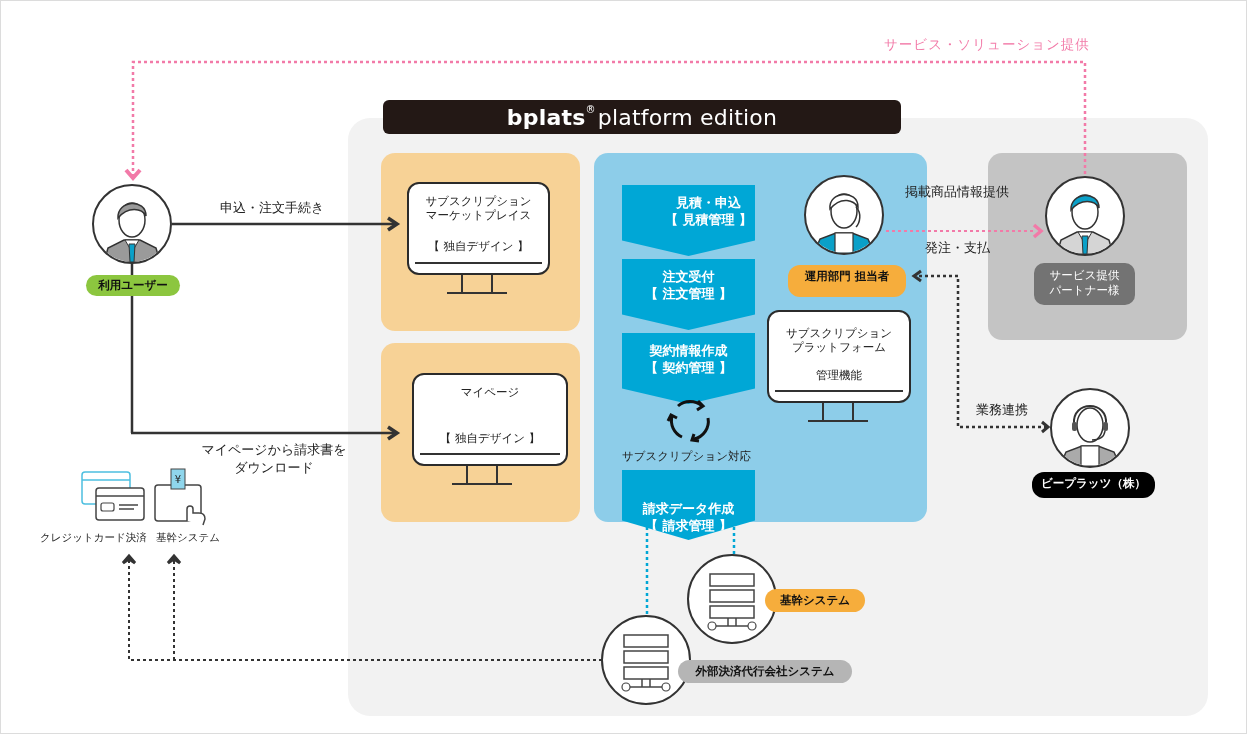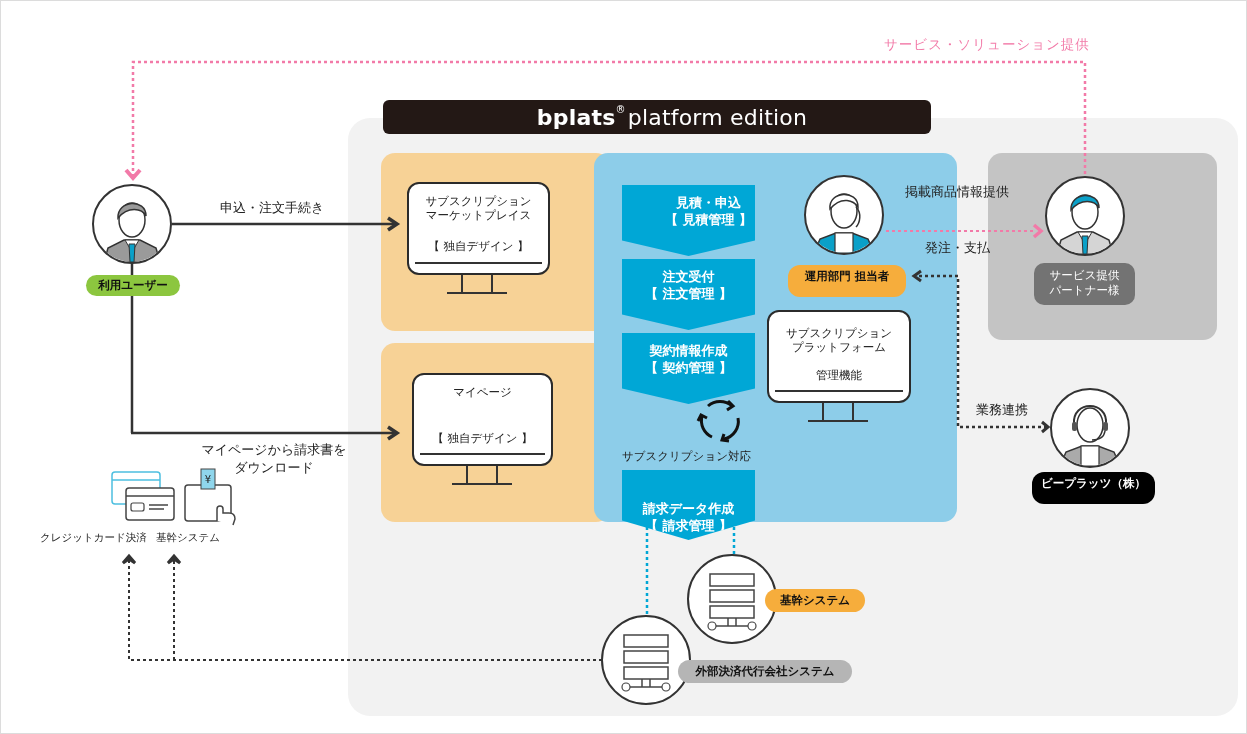--- a/index.html
+++ b/index.html
@@ -1,19 +1,19 @@
 <!DOCTYPE html>
 <html><head>
 <meta charset="utf-8">
 <style>
   html, body { margin:0; padding:0; }
   body { width:1247px; height:734px; position:relative; overflow:hidden; background:#ffffff;
          font-family:"DejaVu Sans","Liberation Sans",sans-serif; color:#222; }
   .frame { position:absolute; left:0; top:0; width:1245px; height:732px; border:1px solid #dcdcdc; }
-  .abs { position:absolute;padding-left:30px; }
+  .abs { position:absolute; }
   .platform-bg { left:348px; top:118px; width:860px; height:598px; background:#f2f2f2; border-radius:22px; }
   .title-bar { left:383px; top:100px; width:518px; height:34px; background:#231815; border-radius:6px;
                color:#fff; display:flex; align-items:center; justify-content:center; font-size:22px; letter-spacing:0.2px; }
   .title-bar .brand { font-weight:bold; }
   .title-bar .reg { font-size:10px; vertical-align:top; position:relative; top:-8px; margin-right:2px; }
   .title-bar .edition { font-weight:normal; }
   .orange-panel { background:#f7d296; border-radius:14px; }
   .blue-panel { left:594px; top:153px; width:333px; height:369px; background:#8dcde9; border-radius:14px; }
   .gray-panel { left:988px; top:153px; width:199px; height:187px; background:#c4c4c4; border-radius:14px; }
   .monitor { background:#fff; border:2.5px solid #2b2b2b; border-radius:12px; box-sizing:border-box; }
@@ -101,21 +101,21 @@
   <div class="mon-text" style="top:24px;">マーケットプレイス</div>
   <div class="mon-text" style="top:55px;">【 独自デザイン 】</div>
   <div class="screen-line"></div>
 </div>
 <div class="stand" style="left:447px;top:275px;">
   <div class="leg" style="left:14px;"></div>
     <div class="leg" style="left:44px;"></div>
   <div class="base" style="left:0;width:60px;"></div>
 </div>
 
-<div class="abs monitor" style="left:412px;top:373px;width:141px;height:93px;">
+<div class="abs monitor" style="left:412px;top:373px;width:156px;height:93px;">
   <div class="mon-text" style="top:10px;">マイページ</div>
   <div class="mon-text" style="top:56px;">【 独自デザイン 】</div>
   <div class="screen-line"></div>
 </div>
 <div class="stand" style="left:452px;top:466px;">
   <div class="leg" style="left:14px;"></div>
     <div class="leg" style="left:44px;"></div>
   <div class="base" style="left:0;width:60px;"></div>
 </div>
 
@@ -191,21 +191,21 @@
   <svg width="76" height="76" viewBox="0 0 76 76">
     <path d="M8,76 L14,62 L30,56 L46,56 L62,62 L68,76 Z" fill="#aaa" stroke="#333" stroke-width="1.5"></path>
     <path d="M29,56 L29,76 L47,76 L47,56 Z" fill="#fff" stroke="#333" stroke-width="1.2"></path>
     <ellipse cx="38" cy="35" rx="13" ry="17" fill="#fff" stroke="#333" stroke-width="1.5"></ellipse>
     <path d="M22,34 C20,10 56,10 54,34" fill="none" stroke="#333" stroke-width="2"></path>
     <rect x="20" y="32" width="5" height="9" rx="2" fill="#555"></rect>
     <rect x="51" y="32" width="5" height="9" rx="2" fill="#555"></rect>
     <path d="M53,41 C52,48 46,50 40,50" fill="none" stroke="#333" stroke-width="1.5"></path>
   </svg>
 </div>
-<div class="pill" style="left:1032px;top:472px;width:123px;height:32px;background:#000;color:#fff;font-weight:bold;line-height:22px;">ビープラッツ（株）</div>
+<div class="pill" style="left:1032px;top:472px;width:123px;height:26px;background:#000;color:#fff;font-weight:bold;line-height:22px;">ビープラッツ（株）</div>
 
 <div class="abs" style="left:80px;top:468px;">
   <svg width="66" height="56" viewBox="0 0 66 56">
     <rect x="2" y="4" width="48" height="32" rx="3" fill="#fff" stroke="#4dbfe0" stroke-width="1.5"></rect>
     <line x1="2" y1="12" x2="50" y2="12" stroke="#4dbfe0" stroke-width="1.5"></line>
     <rect x="16" y="20" width="48" height="32" rx="3" fill="#fff" stroke="#444" stroke-width="1.5"></rect>
     <line x1="16" y1="28" x2="64" y2="28" stroke="#444" stroke-width="1.5"></line>
     <rect x="21" y="35" width="13" height="8" rx="2" fill="none" stroke="#444" stroke-width="1.2"></rect>
     <line x1="39" y1="37" x2="58" y2="37" stroke="#444" stroke-width="1.5"></line>
     <line x1="39" y1="41" x2="54" y2="41" stroke="#444" stroke-width="1.5"></line>

